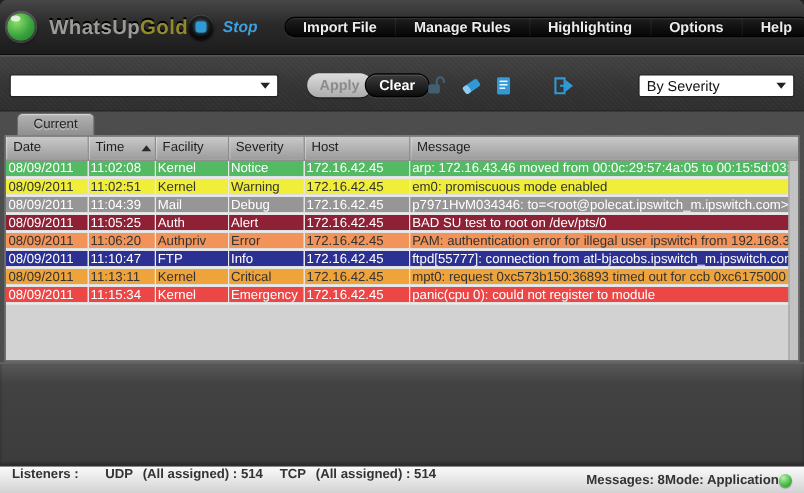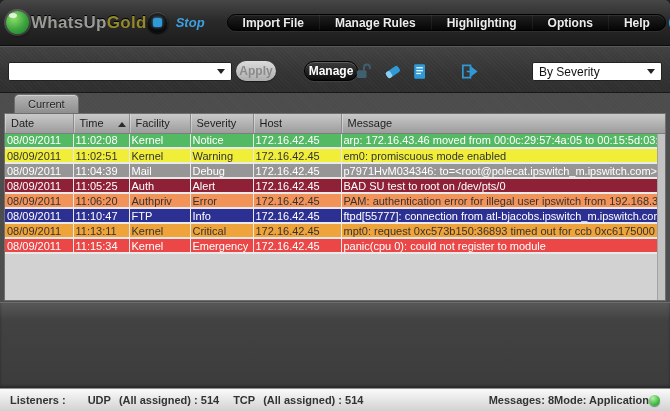--- a/index.html
+++ b/index.html
@@ -5,21 +5,21 @@
   * { margin:0; padding:0; box-sizing:border-box; }
   html,body { width:670px; height:411px; overflow:hidden; background:#222;
               font-family:"Liberation Sans", sans-serif; }
   .window { width:670px; height:411px; display:flex; flex-direction:column;
             border-radius:6px 6px 0 0; overflow:hidden; background:#4c4c4c; }
 
   
   .topbar { height:46px; flex:0 0 46px; display:flex; align-items:center;
     background:linear-gradient(#474747,#2a2a2a 45%,#1c1c1c);
     border-bottom:1px solid #0c0c0c; position:relative; padding:0 6px; }
-  .brand { display:flex; align-items:center; gap:2px; width:215px; }
+  .brand { display:flex; align-items:center; gap:12px; width:215px; }
   .orb { width:23px; height:23px; border-radius:50%; position:relative;
     background:radial-gradient(circle at 34% 30%, #8fe06a, #3aa33e 55%, #1f7a28);
     box-shadow:0 0 0 2px rgba(255,255,255,.18), 1px 2px 3px rgba(0,0,0,.6); }
   .orb:after { content:""; position:absolute; left:3px; top:2px; width:8px; height:5px;
     border-radius:50%; background:rgba(255,255,255,.75); filter:blur(.5px); }
   .brand-text { font-size:17px; font-weight:bold; letter-spacing:.3px; }
   .bt-gray { color:#9b9b97; text-shadow:0 -1px 0 #000; }
   .bt-gold { color:#938a2c; text-shadow:0 -1px 0 #000; }
 
   .stop-group { display:flex; align-items:center; gap:8px; cursor:pointer; margin-right:22px;font-style:italic; }
@@ -50,21 +50,21 @@
   .toolbar > * { position:absolute; }
   .combo { background:#fff; border:1px solid #222; border-radius:2px; height:19px;
     display:flex; align-items:center; cursor:pointer; font-size:12px; color:#111; }
   .combo .val { flex:1; padding-left:6px; white-space:nowrap; overflow:hidden; }
   .caret-down { width:0; height:0; border-left:4px solid transparent;
     border-right:4px solid transparent; border-top:5px solid #222; margin:0 6px; }
   .filter-combo { left:8px; top:15px; width:224px; }
   .sev-combo { left:532px; top:15px; width:130px; }
   .btn-pill { top:14px; height:20px; border-radius:10px; font-size:12px; font-weight:bold;
     display:flex; align-items:center; justify-content:center; cursor:pointer; border:none; }
-  .btn-apply { left:236px; width:40px; color:#8b8b8b;
+  .btn-apply { left:256px; width:54px; color:#8b8b8b;
     background:linear-gradient(#dcdcdc,#adadad); box-shadow:0 1px 1px rgba(0,0,0,.5); }
   .btn-clear { left:304px; width:54px; color:#fff;
     background:linear-gradient(#3c3c3c,#0d0d0d); border:1px solid #000;
     box-shadow:inset 0 1px 0 rgba(255,255,255,.18), 0 1px 1px rgba(255,255,255,.08); }
   .icon-btn { top:13px; width:22px; height:22px; background:none; border:none;
     cursor:pointer; display:flex; align-items:center; justify-content:center; }
 
   
   .content { flex:1; position:relative; padding:0 4px;
     background:
@@ -89,21 +89,21 @@
   tbody tr { height:15px; cursor:pointer; }
   tbody td { padding:0 2px; white-space:nowrap; overflow:hidden;
     border-right:1px solid rgba(255,255,255,.5); border-bottom:2px solid #e9e9e9; }
   .vscroll { position:absolute; top:20px; right:0; bottom:0; width:8px;
     background:#c3c3c3; border-left:1px solid #a2a2a2; cursor:pointer; }
   .lower-pane { position:absolute; left:0; right:0; bottom:0; height:86px;
     background:linear-gradient(#585858,#424242 20%,#3c3c3c);
     border-top:1px solid #6e6e6e; box-shadow:inset 0 -2px 3px rgba(0,0,0,.35); }
 
   
-  .statusbar { height:23px; flex:0 0 23px; display:flex; align-items:center;
+  .statusbar { height:23px; flex:0 0 23px; display:flex; 
     background:linear-gradient(#fafafa,#d2d2d2); border-top:1px solid #8f8f8f;
     font-size:11px; font-weight:bold; color:#333; padding:0 10px; white-space:nowrap; }
   .statusbar .grp { margin-right:14px; }
   .sb-right { margin-left:auto; display:flex; align-items:center; }
   .status-dot { width:11px; height:11px; border-radius:50%;
     background:radial-gradient(circle at 35% 28%, #b8f0b0, #44bb44 60%, #1d8a1d);
     box-shadow:0 1px 1px rgba(0,0,0,.4); }
 </style>
 </head>
 <body>
@@ -135,21 +135,21 @@
       </svg>
     </button>
   </header>
 
   <div class="toolbar">
     <div class="combo filter-combo">
       <span class="val"></span>
       <span class="caret-down"></span>
     </div>
     <button class="btn-pill btn-apply">Apply</button>
-    <button class="btn-pill btn-clear">Manage</button>
+    <button class="btn-pill btn-clear">Clear</button>
 
     <button class="icon-btn" style="left:352px;">
       <svg width="19" height="19" viewBox="0 0 20 20">
         <path d="M10.5 9 V5.8 a3.1 3.1 0 0 1 6.2 0 V7.4" fill="none" stroke="#41606f" stroke-width="2"></path>
         <rect x="3" y="8.6" width="10.2" height="8.2" rx="1.6" fill="#41606f"></rect>
       </svg>
     </button>
     <button class="icon-btn" style="left:381px;">
       <svg width="19" height="19" viewBox="0 0 20 20">
         <g transform="rotate(-35 10 10)">

